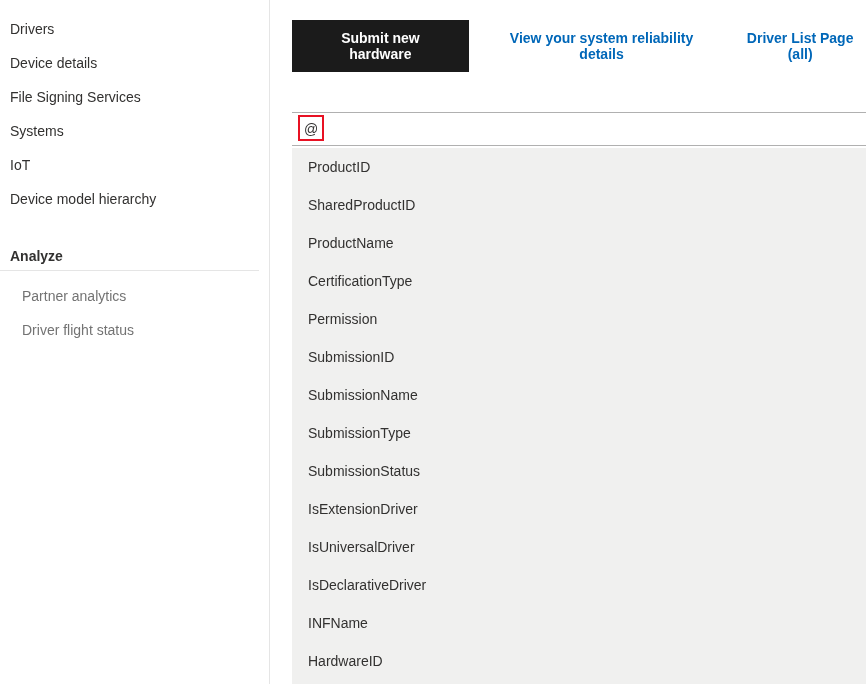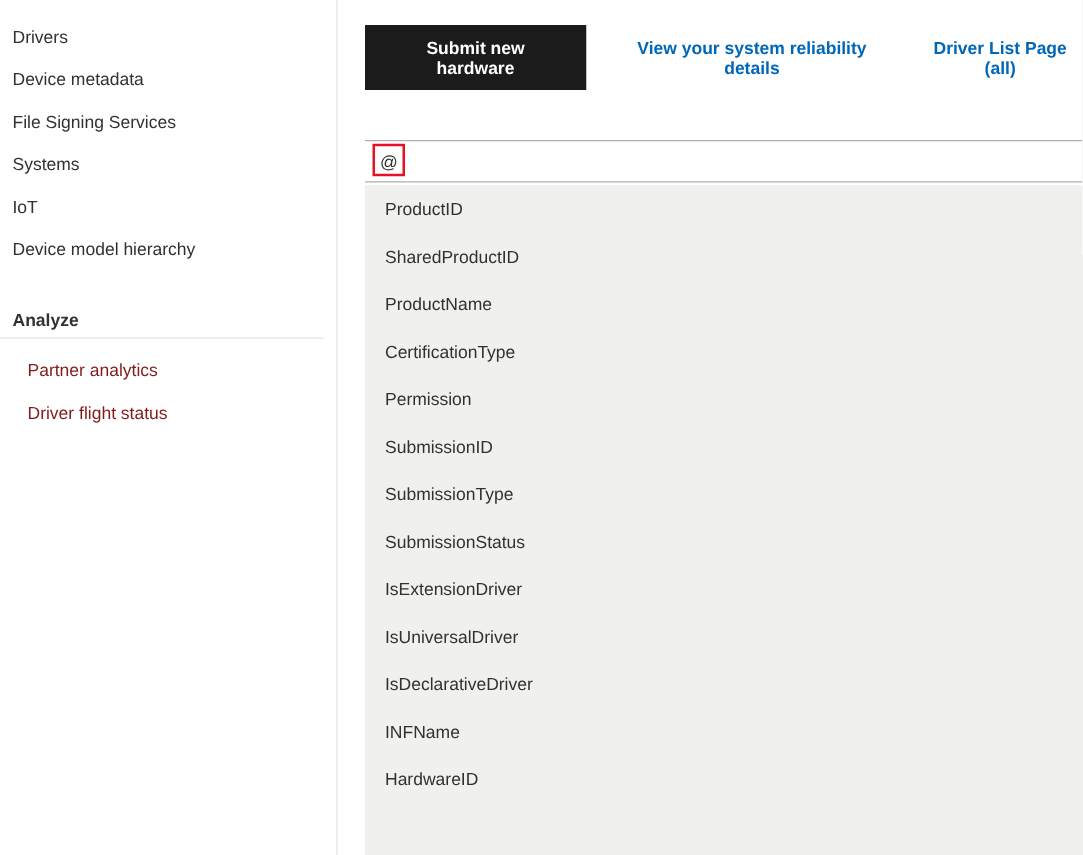--- a/index.html
+++ b/index.html
@@ -34,21 +34,21 @@
       border-bottom: 1px solid #e5e5e5;
       margin: 0 10px 8px 0;
       font-size: 14px;
       color: #323130;
       font-weight: 600;
     }
     .sidebar-subitem {
       padding: 9px 10px 9px 22px;
       cursor: pointer;
       font-size: 14px;
-      color: #7f1d1d;
+      color: #737373;
     }
     .nav-spacing {
       padding-top: 24px;
     }
     .main {
       flex: 1;
       padding-left: 22px;
       padding-top: 20px;
       display: flex;
       flex-direction: column;
@@ -116,21 +116,21 @@
     }
   </style>
 </head>
 <body>
 
 <div class="sidebar">
   <div class="sidebar-item">
     <span>Drivers</span>
   </div>
   <div class="sidebar-item">
-    <span>Device metadata</span>
+    <span>Device details</span>
   </div>
   <div class="sidebar-item">
     <span>File Signing Services</span>
   </div>
   <div class="sidebar-item">
     <span>Systems</span>
   </div>
   <div class="sidebar-item">
     <span>IoT</span>
   </div>
@@ -184,20 +184,23 @@
     <div class="dropdown-item">
       <span>CertificationType</span>
     </div>
     <div class="dropdown-item">
       <span>Permission</span>
     </div>
     <div class="dropdown-item">
       <span>SubmissionID</span>
     </div>
     <div class="dropdown-item">
+      <span>SubmissionName</span>
+    </div>
+    <div class="dropdown-item">
       <span>SubmissionType</span>
     </div>
     <div class="dropdown-item">
       <span>SubmissionStatus</span>
     </div>
     <div class="dropdown-item">
       <span>IsExtensionDriver</span>
     </div>
     <div class="dropdown-item">
       <span>IsUniversalDriver</span>

